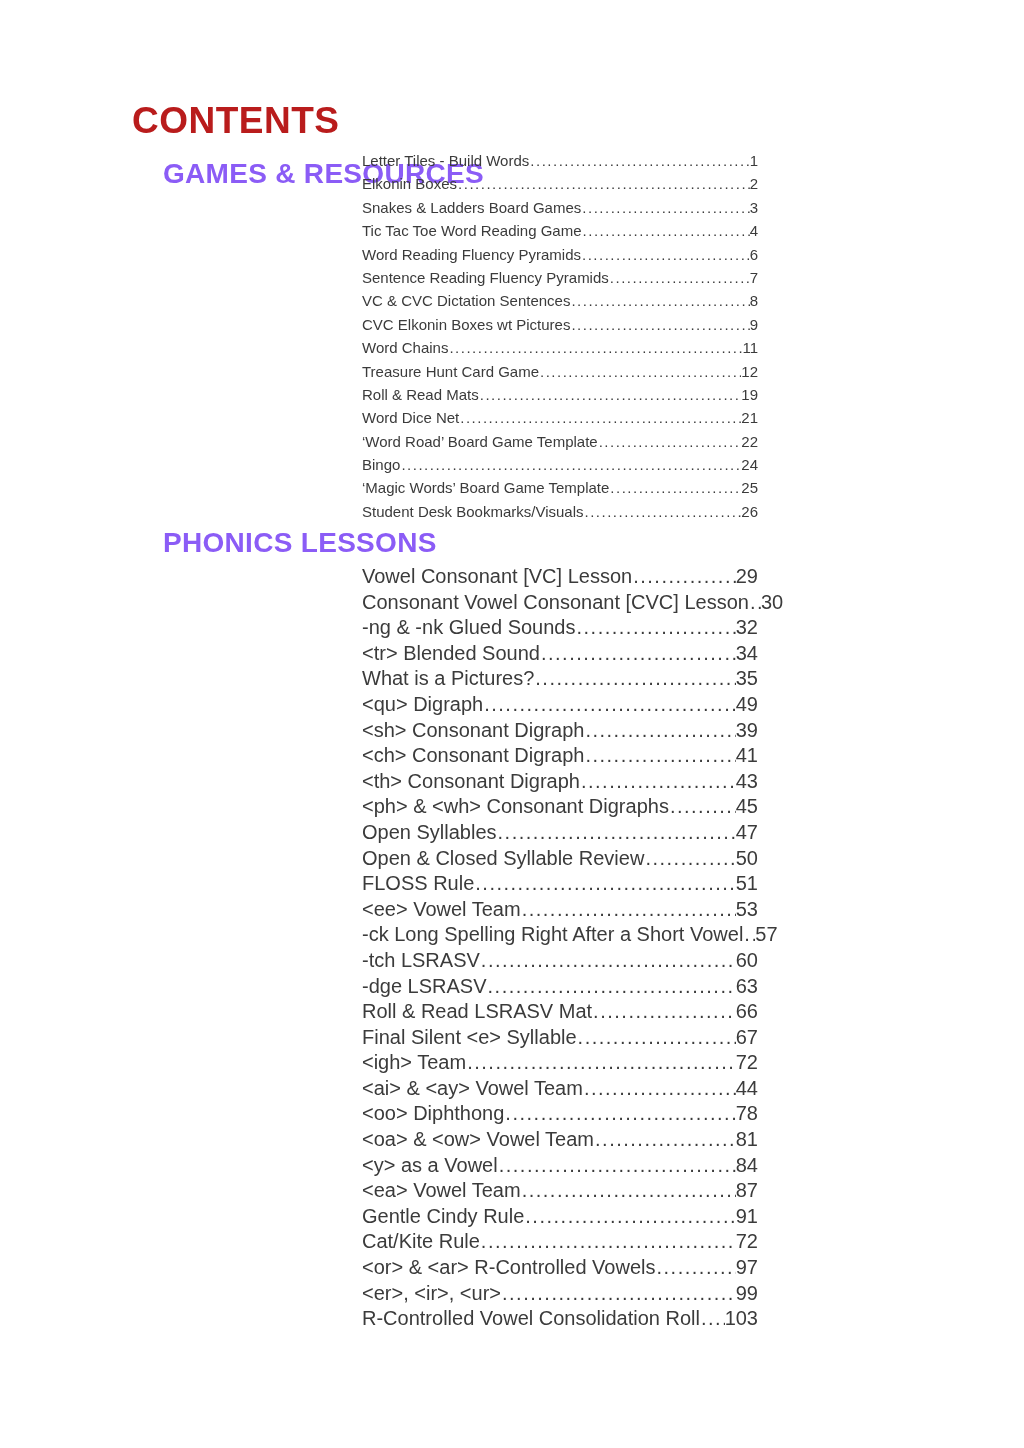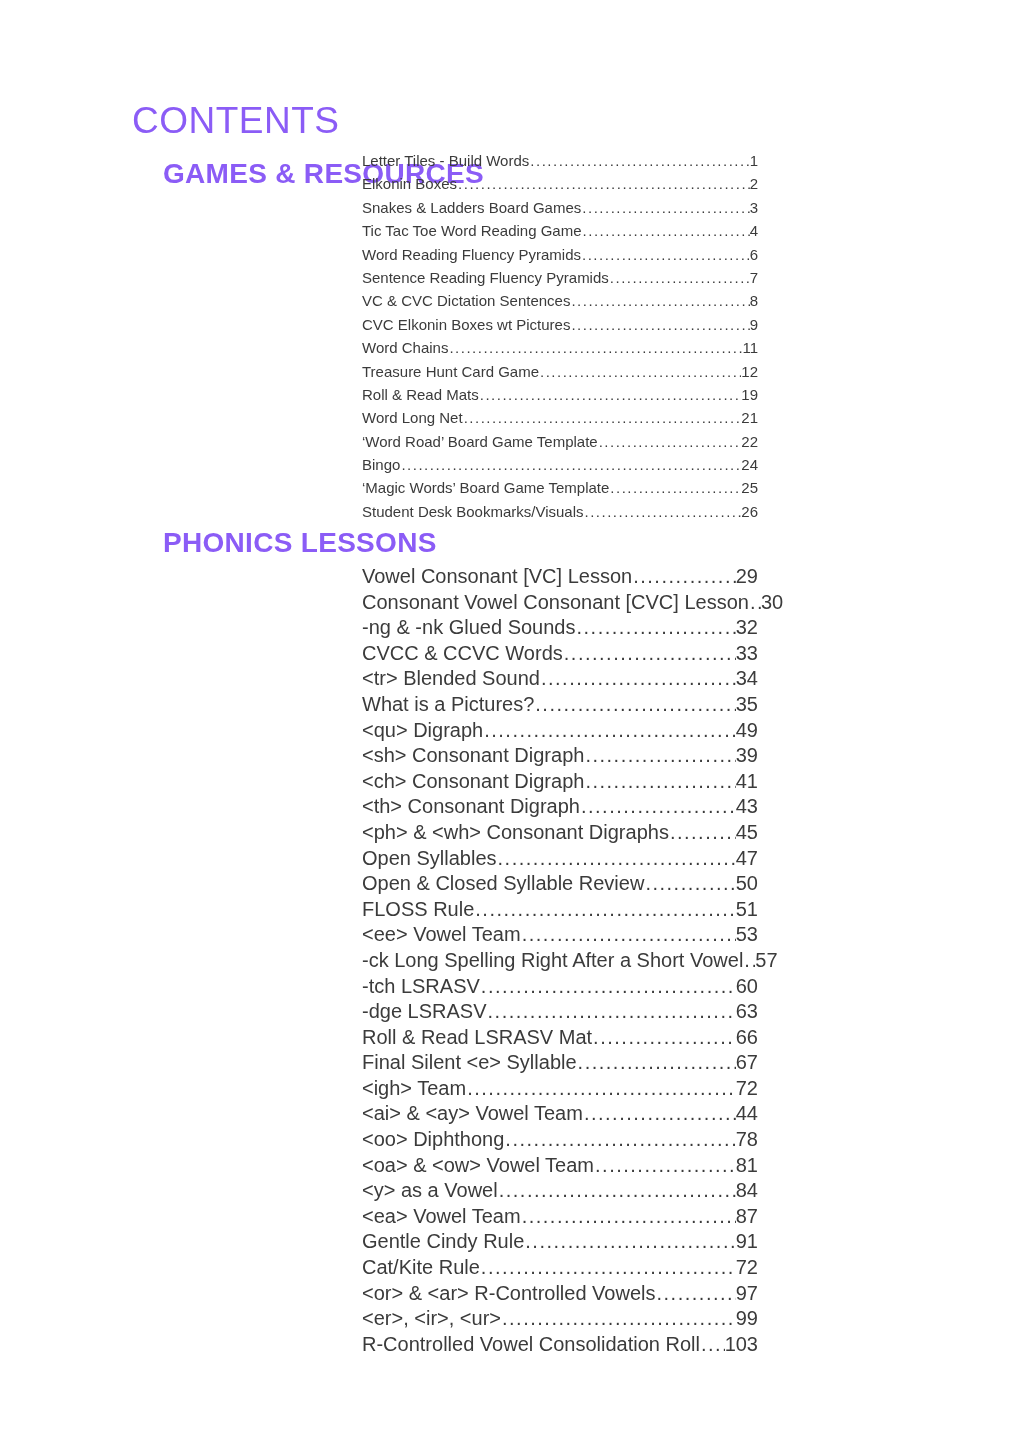--- a/index.html
+++ b/index.html
@@ -14,23 +14,23 @@
     background: #ffffff;
     font-family: "Liberation Sans", sans-serif;
     color: #3b3b3b;
     overflow: hidden;
   }
   .contents-title {
     position: absolute;
     left: 132px;
     top: 100px;
     font-size: 37px;
-    font-weight: normal;
+    font-weight: bold;
     letter-spacing: 0.5px;
-    color: #8b5cf6;
+    color: #b91c1c;
     font-family: "Liberation Sans", sans-serif;
   }
   .section-heading {
     position: absolute;
     left: 163px;
     font-size: 28px;
     font-weight: bold;
     letter-spacing: 0.3px;
     color: #8b5cf6;
     white-space: nowrap;
@@ -145,21 +145,21 @@
         <span class="toc-page">12</span>
       </div>
 
       <div class="toc-row">
         <span class="toc-title">Roll &amp; Read Mats</span>
         <span class="toc-dots"></span>
         <span class="toc-page">19</span>
       </div>
 
       <div class="toc-row">
-        <span class="toc-title">Word Long Net</span>
+        <span class="toc-title">Word Dice Net</span>
         <span class="toc-dots"></span>
         <span class="toc-page">21</span>
       </div>
 
       <div class="toc-row">
         <span class="toc-title">‘Word Road’ Board Game Template</span>
         <span class="toc-dots"></span>
         <span class="toc-page">22</span>
       </div>
 
@@ -197,25 +197,20 @@
         <span class="toc-dots"></span>
         <span class="toc-page">30</span>
       </div>
 
       <div class="toc-row">
         <span class="toc-title">-ng &amp; -nk Glued Sounds</span>
         <span class="toc-dots"></span>
         <span class="toc-page">32</span>
       </div>
 
-      <div class="toc-row">
-        <span class="toc-title">CVCC &amp; CCVC Words</span>
-        <span class="toc-dots"></span>
-        <span class="toc-page">33</span>
-      </div>
 
       <div class="toc-row">
         <span class="toc-title">&lt;tr&gt; Blended Sound</span>
         <span class="toc-dots"></span>
         <span class="toc-page">34</span>
       </div>
 
       <div class="toc-row">
         <span class="toc-title">What is a Pictures?</span>
         <span class="toc-dots"></span>

